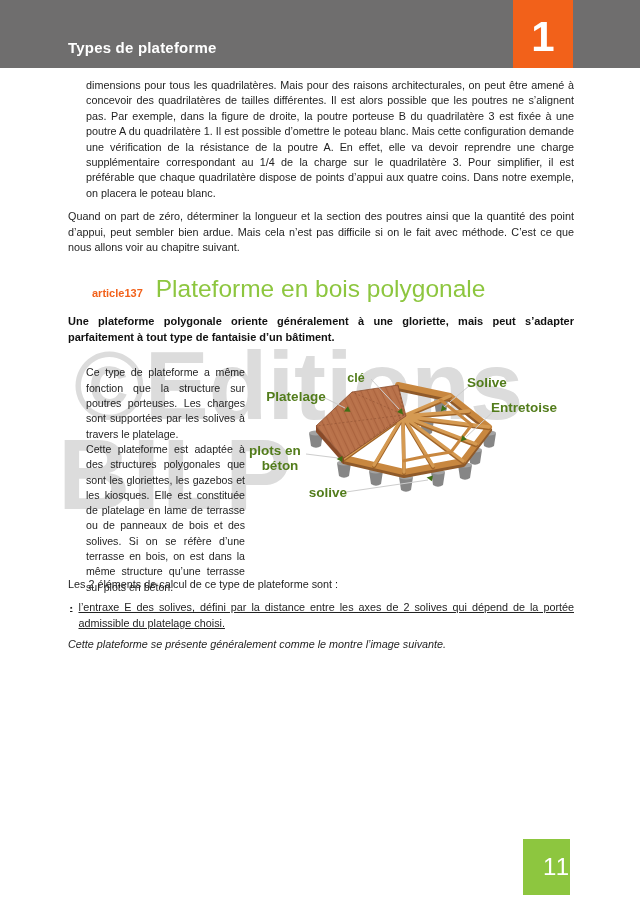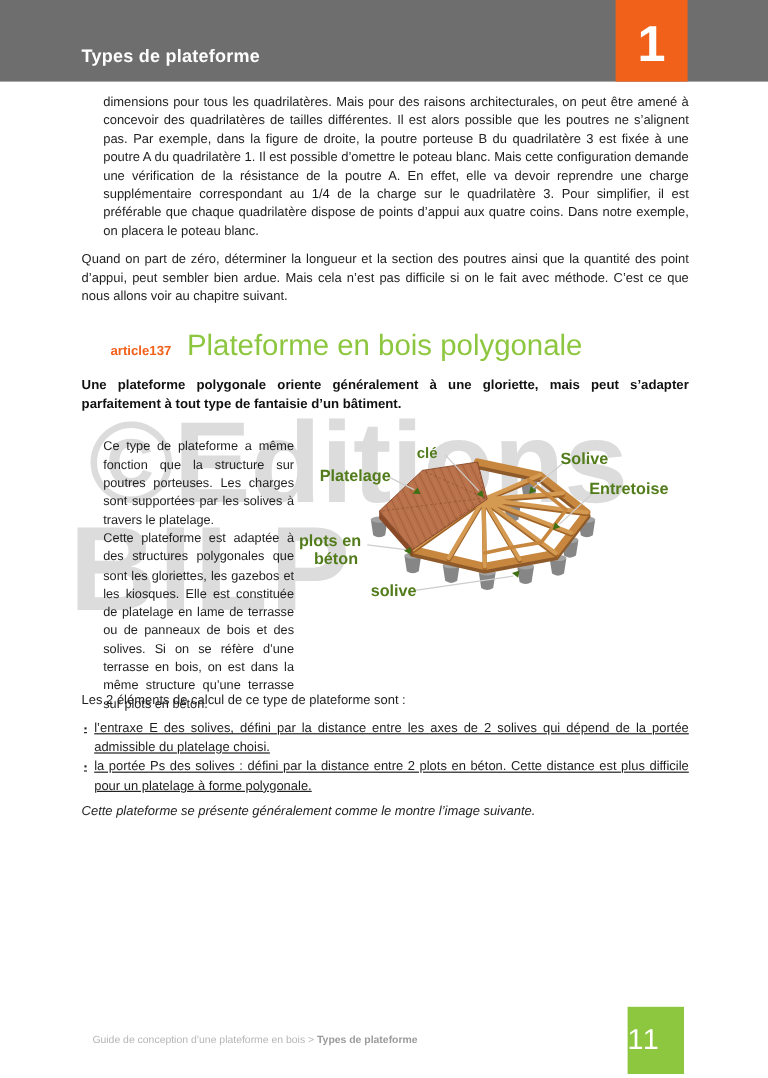--- a/index.html
+++ b/index.html
@@ -32,21 +32,21 @@
   .list-intro{font-size:10.8px;line-height:15px;margin:0 0 8px 0;color:#1e1e1e;}
   .bullets{margin:0 0 6px 0;padding:0;list-style:none;text-decoration:underline;}
   .bullet-row{display:flex;font-size:10.8px;line-height:15.4px;text-align:justify;color:#1e1e1e;margin-bottom:1px;}
   .bullet-row::before{content:"▪";font-size:7px;line-height:15.4px;margin:0 6px 0 2px;color:#1e1e1e;}
   .bullet-text{flex:1;}
   .closing{font-size:10.8px;line-height:15px;margin:4px 0 0 0;color:#1e1e1e;font-style:italic;}
   
   .breadcrumb{position:absolute;left:77px;top:861px;font-size:8.7px;color:#B5B5B5;z-index:1;}
   .breadcrumb b{color:#9A9A9A;font-weight:bold;}
   .page-num-box{position:absolute;left:523px;top:839px;width:47px;height:56px;background:#8DC63F;
-    display:flex;align-items:center;justify-content:flex-start;z-index:1;}
+    display:flex;align-items:center;justify-content:flex-end;z-index:1;}
   .page-num{color:#ffffff;font-size:24px;font-weight:normal;letter-spacing:1px;}
   
   .fig-label{font-family:"Liberation Sans",sans-serif;font-weight:bold;fill:#527C1B;}
 </style>
 </head>
 <body>
 
 <div class="page">
 
   <span class="watermark wm1">©Editions</span>
@@ -146,25 +146,21 @@
           <text class="fig-label" x="82" y="138" font-size="13.5" text-anchor="middle">solive</text>
         </g>
       </svg>
     </div>
 
     <p class="list-intro">Les 2 éléments de calcul de ce type de plateforme sont :</p>
     <ul class="bullets">
       <li class="bullet-row">
         <span class="bullet-text">l’entraxe E des solives, défini par la distance entre les axes de 2 solives qui dépend de la portée admissible du platelage choisi.</span>
       </li>
-      <li class="bullet-row">
-        <span class="bullet-text">la portée Ps des solives : défini par la distance entre 2 plots en béton. Cette distance est plus difficile pour un platelage à forme polygonale.</span>
-      </li>
     </ul>
     <p class="closing">Cette plateforme se présente généralement comme le montre l’image suivante.</p>
   </div>
 
-  <div class="breadcrumb"><span>Guide de conception d’une plateforme en bois &gt; </span><b>Types de plateforme</b></div>
   <div class="page-num-box">
     <span class="page-num">11</span>
   </div>
 
 </div>
 
 </body></html>

